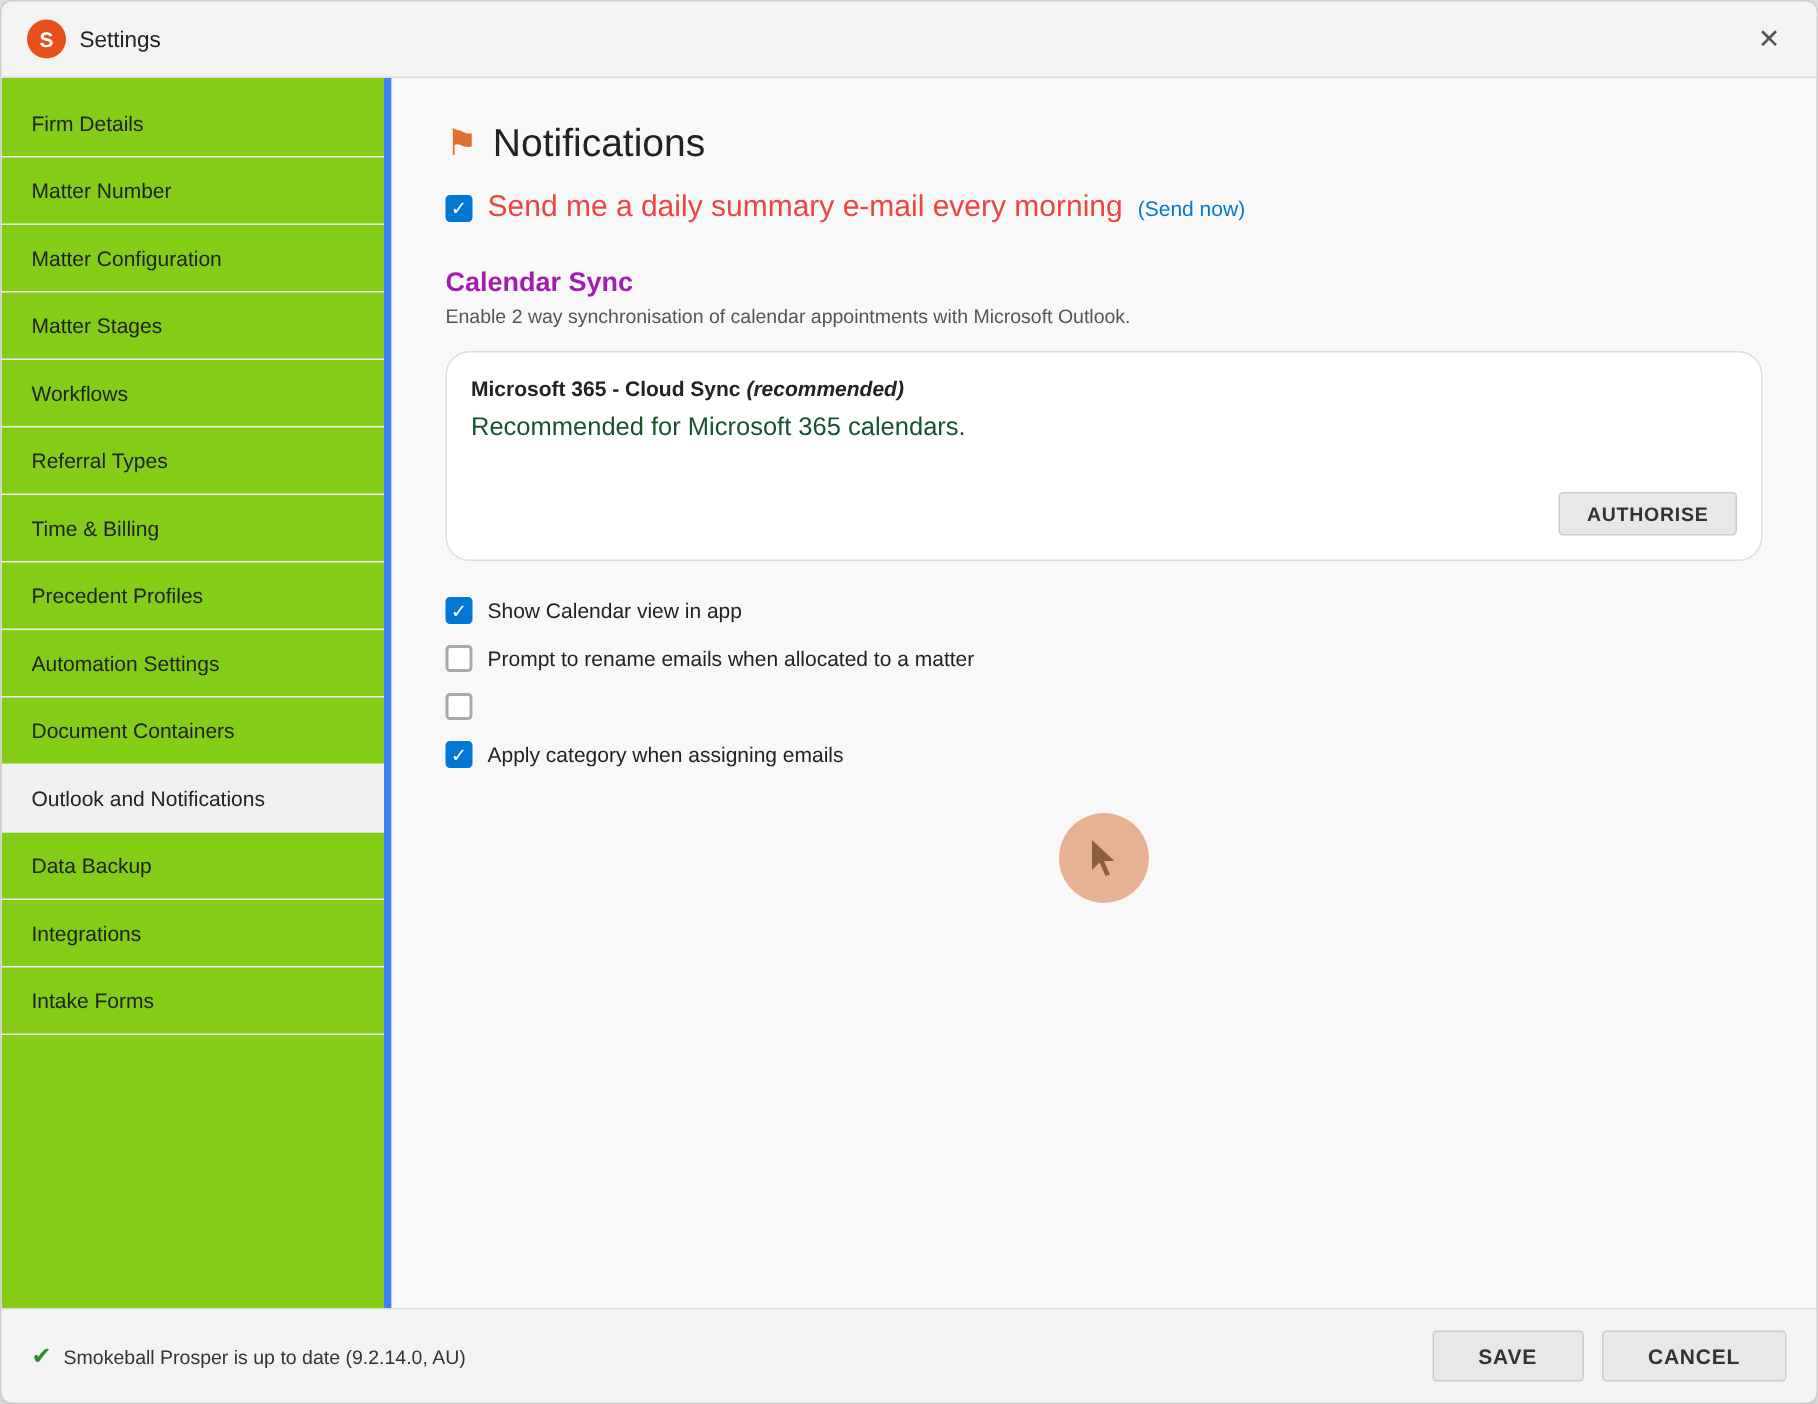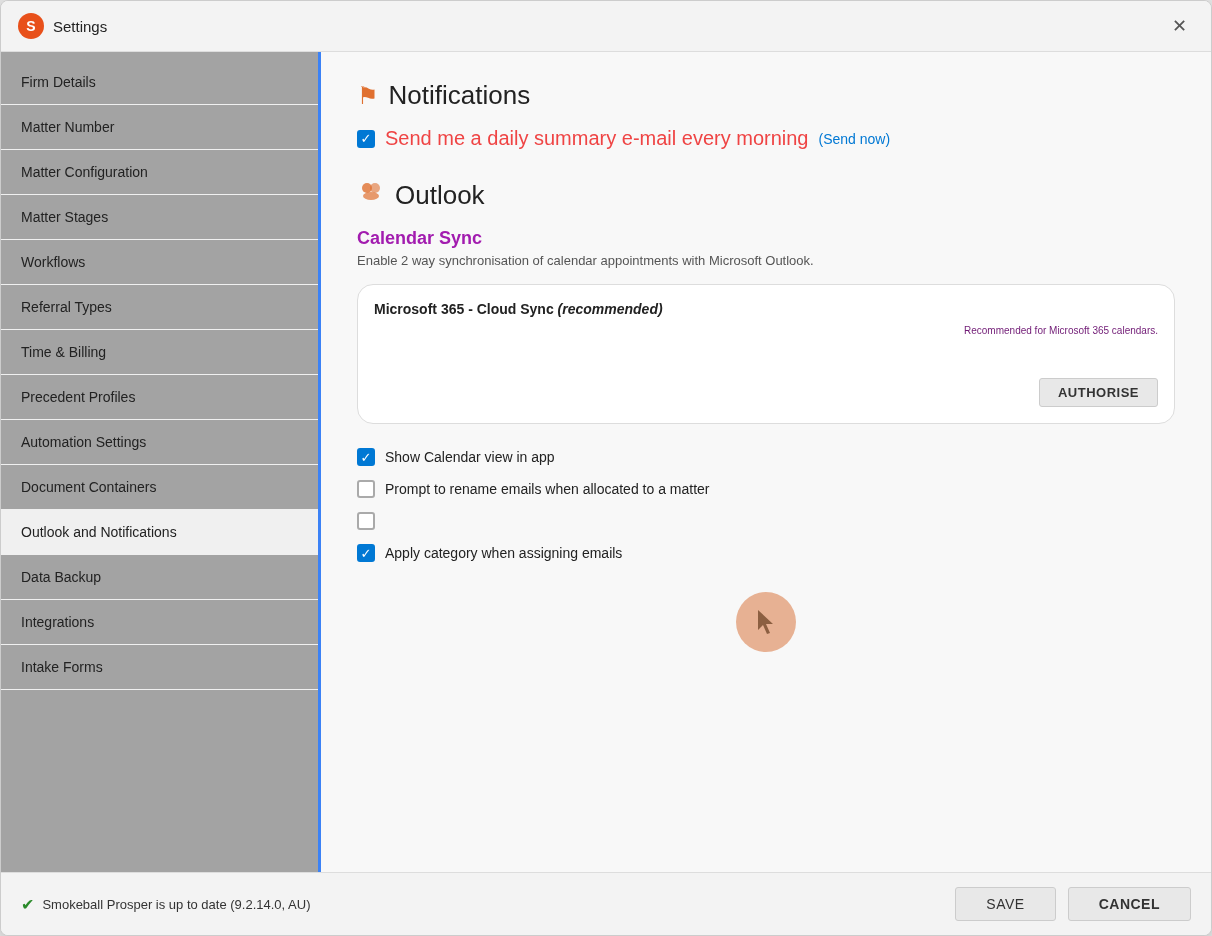--- a/index.html
+++ b/index.html
@@ -55,23 +55,23 @@
       color: #555;
       padding: 4px 8px;
       border-radius: 4px;
     }
     .main-content {
       display: flex;
       flex: 1;
       overflow: hidden;
     }
     .sidebar {
-      width: 320px;
-      background: #a3a3a3;
-      border-right: 3px solid #3b82f6;
+      width: 260px;
+      background: #84cc16;
+      border-right: 5px solid #3b82f6;
       overflow-y: auto;
       padding: 8px 0;
     }
     .sidebar-item {
       padding: 14px 20px;
       font-size: 14px;
       color: #222;
       cursor: pointer;
       border-bottom: 1px solid #f0f0f0;
       white-space: nowrap;
@@ -173,24 +173,23 @@
       font-size: 14px;
       font-weight: 600;
       color: #222;
       margin-bottom: 8px;
     }
     .sync-card-title em {
       font-style: italic;
       font-weight: 600;
     }
     .sync-card-desc {
-      font-size: 10px;
-      color: #701a75;
+      font-size: 17px;
+      color: #14532d;
       flex: 1;
-      text-align: right;
     }
     .sync-card-btn {
       align-self: flex-end;
       margin-top: 12px;
       padding: 6px 18px;
       background: #e8e8e8;
       border: 1px solid #ccc;
       border-radius: 3px;
       font-size: 13px;
       font-weight: 600;
@@ -246,21 +245,21 @@
     .footer-buttons {
       display: flex;
       gap: 12px;
     }
     .btn-save {
       padding: 8px 30px;
       background: #e8e8e8;
       border: 1px solid #ccc;
       border-radius: 3px;
       font-size: 14px;
-      font-weight: 400;
+      font-weight: 700;
       cursor: pointer;
       color: #333;
       letter-spacing: 0.5px;
     }
     .btn-cancel {
       padding: 8px 30px;
       background: #e8e8e8;
       border: 1px solid #ccc;
       border-radius: 3px;
       font-size: 14px;
@@ -315,30 +314,20 @@
 
       <div class="notification-row">
         <div class="checkbox-custom">
           <span class="checkbox-check">✓</span>
         </div>
         <span class="notification-label">Send me a daily summary e-mail every morning</span>
         <a class="send-now-link">(Send now)</a>
       </div>
 
       <div class="outlook-section">
-        <div class="section-header">
-          <span class="section-icon">
-            <svg width="28" height="28" viewBox="0 0 28 28" xmlns="http://www.w3.org/2000/svg">
-              <circle cx="10" cy="10" r="5" fill="#e07030" opacity="0.8"></circle>
-              <circle cx="18" cy="10" r="5" fill="#e07030" opacity="0.6"></circle>
-              <ellipse cx="14" cy="18" rx="8" ry="4" fill="#e07030" opacity="0.7"></ellipse>
-            </svg>
-          </span>
-          <span class="section-title">Outlook</span>
-        </div>
 
         <div class="calendar-sync-title">Calendar Sync</div>
         <div class="calendar-sync-desc">Enable 2 way synchronisation of calendar appointments with Microsoft Outlook.</div>
 
         <div class="sync-cards">
 
           <div class="sync-card">
             <div>
               <div class="sync-card-title">
                 <span>Microsoft 365 - Cloud Sync </span><em>(recommended)</em>

